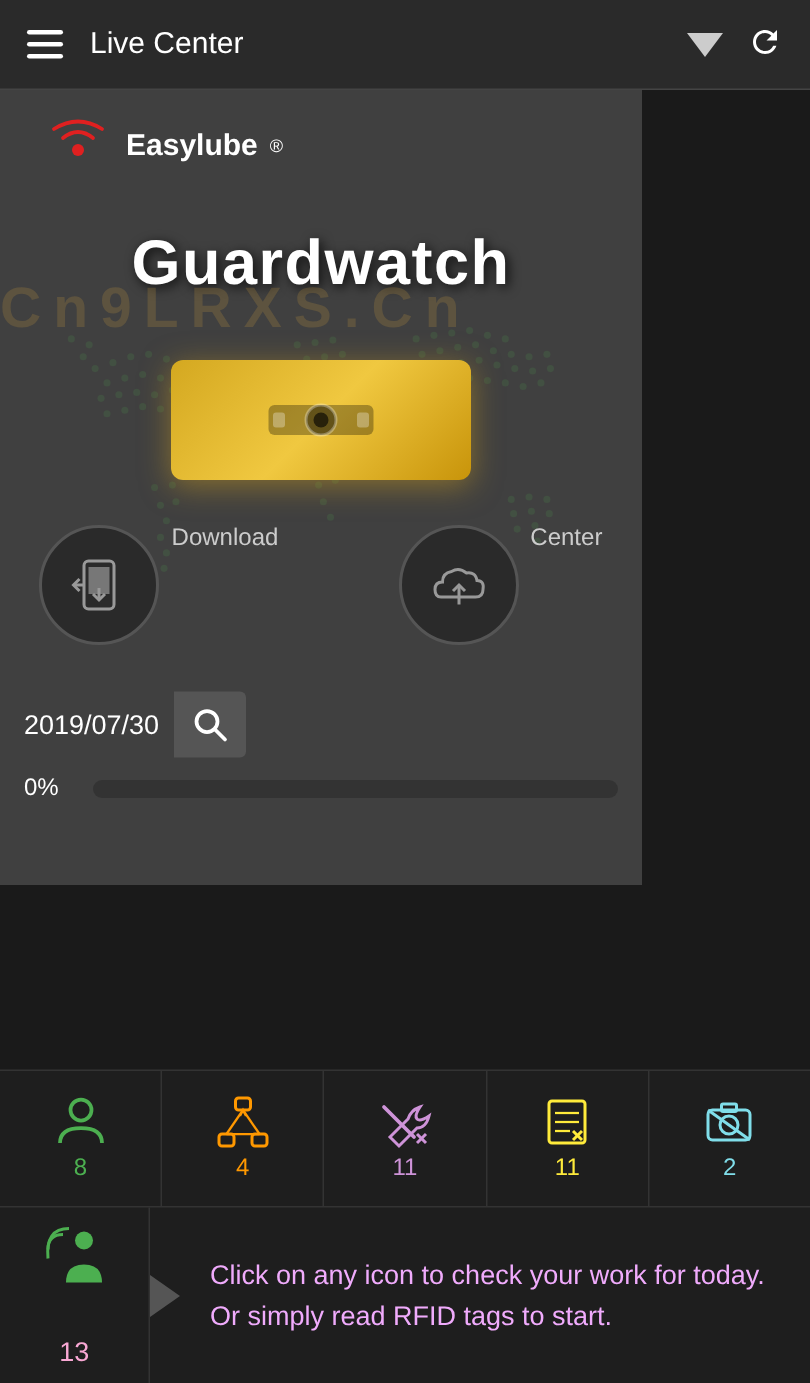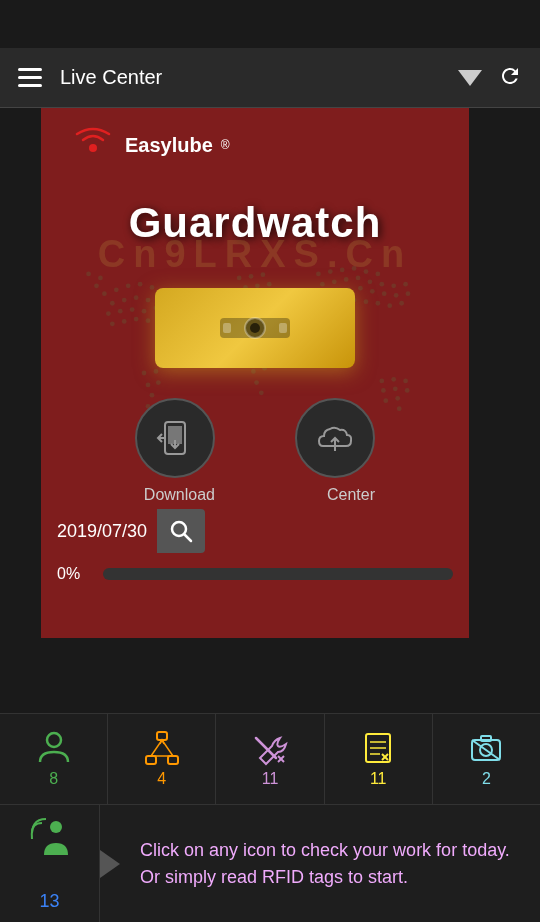--- a/index.html
+++ b/index.html
@@ -15,21 +15,20 @@
     }
 
     
     .header {
       display: flex;
       align-items: center;
       background: #2a2a2a;
       height: 60px;
       padding: 0 10px;
       border-bottom: 1px solid #444;
-      margin-top: 48px;
     }
 
     .header-menu {
       width: 40px;
       height: 40px;
       display: flex;
       flex-direction: column;
       justify-content: center;
       align-items: center;
       gap: 5px;
@@ -69,23 +68,22 @@
       cursor: pointer;
       font-size: 22px;
       color: #fff;
     }
 
     
     .main-area {
       position: relative;
       width: 428px;
       height: 530px;
-      background: #7f1d1d;
+      background: #404040;
       overflow: hidden;
-      margin-left: 41px;
     }
 
     
     .world-map-bg {
       position: absolute;
       top: 0; left: 0; right: 0; bottom: 0;
       display: flex;
       align-items: center;
       justify-content: center;
       opacity: 0.3;
@@ -122,21 +120,21 @@
       color: #fff;
       letter-spacing: 1px;
       text-shadow: 2px 2px 8px rgba(0,0,0,0.8);
     }
 
     
     .watermark {
       position: absolute;
       top: 125px;
       width: 100%;
-      text-align: center;
+      text-align: left;
       font-size: 38px;
       color: rgba(180,140,60,0.25);
       letter-spacing: 8px;
       font-weight: bold;
     }
 
     
     .center-box {
       position: absolute;
       top: 180px;
@@ -162,22 +160,22 @@
       position: absolute;
       top: 290px;
       width: 100%;
       display: flex;
       justify-content: center;
       gap: 80px;
     }
 
     .action-btn {
       display: flex;
-      flex-direction: column;
-      align-items: flex-end;
+      flex-direction: row;
+      align-items: flex-start;
       gap: 8px;
       cursor: pointer;
     }
 
     .action-btn-circle {
       width: 80px;
       height: 80px;
       border-radius: 50%;
       background: #2a2a2a;
       border: 2px solid #555;
@@ -289,21 +287,21 @@
       flex-direction: column;
       align-items: center;
       justify-content: center;
       gap: 8px;
       border-right: 1px solid #333;
       padding: 10px;
     }
 
     .tooltip-left-count {
       font-size: 18px;
-      color: #3b82f6;
+      color: #f9a8d4;
       margin-top: 24px;
     }
 
     .tooltip-right {
       flex: 1;
       display: flex;
       align-items: center;
       padding: 20px;
     }
 

